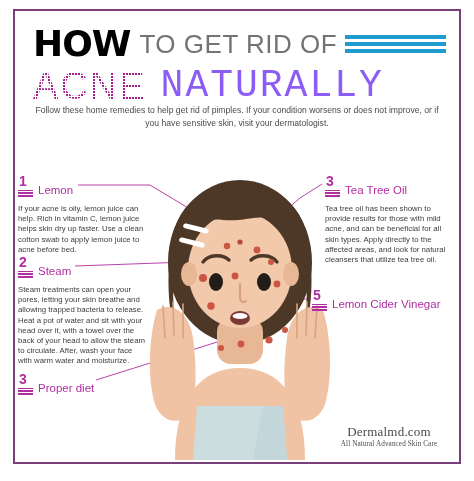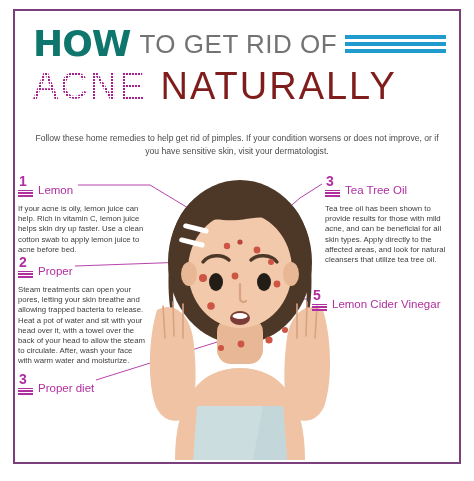--- a/index.html
+++ b/index.html
@@ -48,21 +48,21 @@
     height: 36px;
     display: flex;
     align-items: center;
   }
   .word-how {
     font-family: "DejaVu Sans", sans-serif;
     font-weight: bold;
     font-size: 36px;
     line-height: 36px;
     letter-spacing: -1px;
-    color: #0f766e;
+    color: #000000;
   }
   .word-togetridof {
     font-family: "Liberation Sans", sans-serif;
     font-weight: normal;
     font-size: 26px;
     line-height: 26px;
     letter-spacing: 0.5px;
     color: #737373;
     margin-left: 9px;
   }
@@ -94,32 +94,32 @@
     line-height: 38px;
     letter-spacing: 2px;
     color: transparent;
     -webkit-text-stroke: 0;
     background-image: radial-gradient(circle at 1px 1px, #a61f8c 1.1px, rgba(0,0,0,0) 1.3px);
     background-size: 3px 3px;
     -webkit-background-clip: text;
     background-clip: text;
   }
   .word-naturally {
-    font-family: Liberation Sans, sans-serif;
+    font-family: Liberation Mono, monospace;
     font-size: 38px;
     line-height: 38px;
     letter-spacing: 2px;
-    color: #7f1d1d;
+    color: #8b5cf6;
     margin-left: 14px;
   }
 
   .intro {
     position: absolute;
     left: 30px;
-    top: 132px;
+    top: 104px;
     width: 414px;
     text-align: center;
     font-size: 8.6px;
     line-height: 13px;
     color: #4b4b4b;
   }
 
   
   .tip {
     position: absolute;
@@ -338,21 +338,21 @@
   <div class="tip" id="tip-steam">
     <div class="tip-head">
       <span class="badge">
         <span class="badge-num">2</span>
         <span class="badge-lines">
             <i></i>
             <i></i>
             <i></i>
           </span>
       </span>
-      <span class="tip-title">Proper</span>
+      <span class="tip-title">Steam</span>
     </div>
     <div class="tip-body">Steam treatments can open your pores, letting your skin breathe and allowing trapped bacteria to release. Heat a pot of water and sit with your head over it, with a towel over the back of your head to allow the steam to circulate. After, wash your face with warm water and moisturize.</div>
   </div>
 
   <div class="tip" id="tip-diet">
     <div class="tip-head">
       <span class="badge">
         <span class="badge-num">3</span>
         <span class="badge-lines">
             <i></i>
@@ -386,14 +386,18 @@
         <span class="badge-lines">
             <i></i>
             <i></i>
             <i></i>
           </span>
       </span>
       <span class="tip-title">Lemon Cider Vinegar</span>
     </div>
   </div>
 
+  <div class="footer">
+    <div class="brand">Dermalmd.com</div>
+    <div class="tagline">All Natural Advanced Skin Care</div>
+  </div>
 
 </div>
 
 </body></html>

